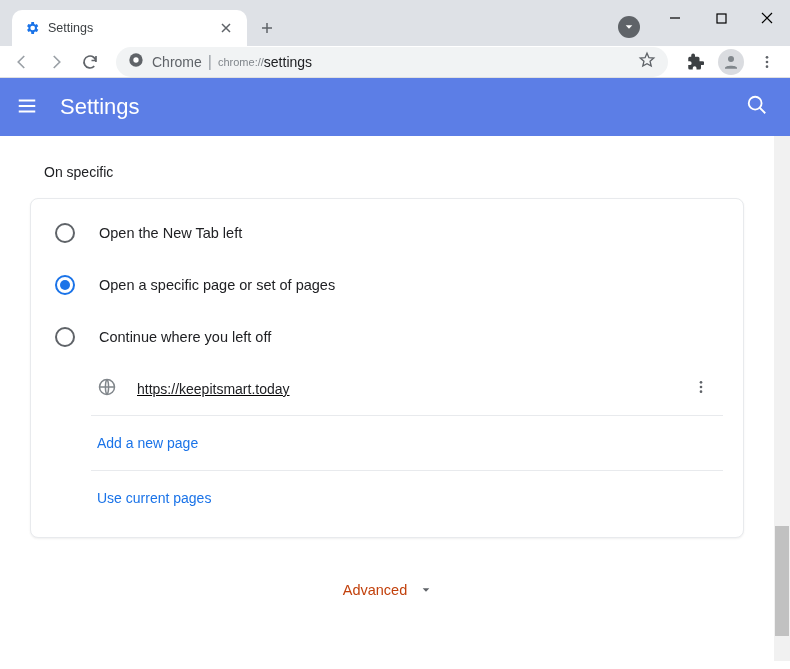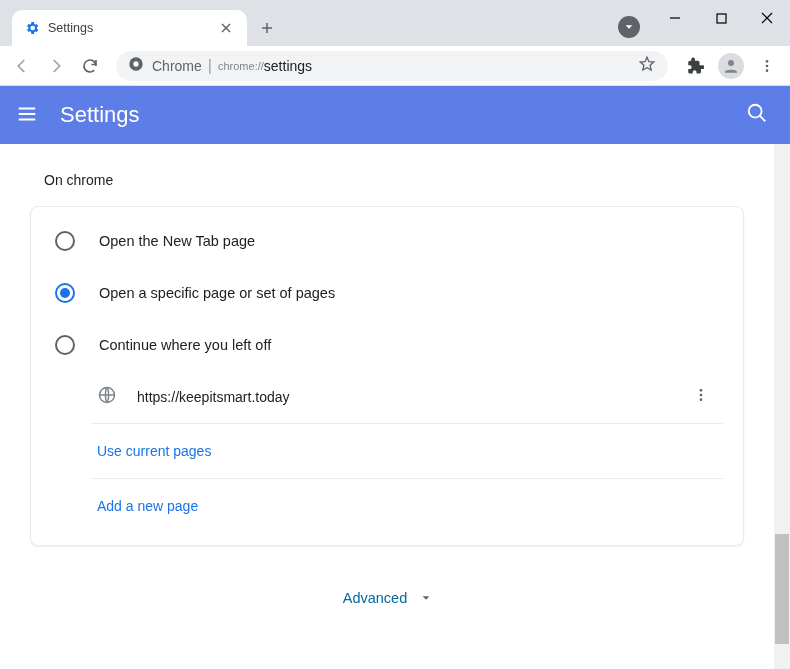--- a/index.html
+++ b/index.html
@@ -10,21 +10,21 @@
 .tab { background: #fff; height: 36px; border-radius: 10px 10px 0 0; display: flex; align-items: center; padding: 0 12px; margin-left: 12px; width: 235px; position: relative; }
 .tab .favicon { width: 16px; height: 16px; margin-right: 8px; }
 .tab .tab-title { font-size: 12.5px; color: #3c4043; flex: 1; }
 .tab .tab-close { font-size: 16px; color: #5f6368; cursor: pointer; padding: 2px 4px; }
 .newtab { width: 28px; height: 28px; display: flex; align-items: center; justify-content: center; margin-left: 6px; margin-bottom: 4px; border-radius: 50%; cursor: pointer; color: #5f6368; font-size: 16px; }
 .win-controls { position: absolute; right: 0; top: 0; display: flex; height: 36px; }
 .win-btn { width: 46px; display: flex; align-items: center; justify-content: center; cursor: pointer; }
 .incognito-badge { position: absolute; right: 150px; top: 16px; width: 22px; height: 22px; border-radius: 50%; background: #5f6368; display:flex; align-items:center; justify-content:center; }
 
 
-.toolbar { height: 40px; background: #fff; display: flex; align-items: center; padding: 0 8px; gap: 6px; border-bottom: 1px solid #e0e0e0; }
+.toolbar { height: 32px; background: #fff; display: flex; align-items: center; padding: 0 8px; gap: 6px; border-bottom: 1px solid #e0e0e0; }
 .nav-icon { width: 28px; height: 28px; display: flex; align-items: center; justify-content: center; color: #9aa0a6; border-radius: 50%; cursor: pointer; }
 .nav-icon.enabled { color: #5f6368; }
 .addressbar { flex: 1; height: 30px; background: #f1f3f4; border-radius: 16px; display: flex; align-items: center; padding: 0 12px; margin: 0 6px; }
 .addressbar .site-icon { color: #5f6368; margin-right: 8px; }
 .addressbar .url-left { color: #5f6368; font-size: 14px; }
 .addressbar .url-sep { color: #9aa0a6; margin: 0 6px; }
 .addressbar .url-dim { color: #80868b; font-size: 11px; }
 .addressbar .url-em { color: #202124; font-size: 14px; }
 .addressbar .star { margin-left: auto; color: #5f6368; }
 .tool-icon { width: 30px; height: 30px; display: flex; align-items: center; justify-content: center; color: #5f6368; border-radius: 50%; cursor: pointer; }
@@ -44,28 +44,28 @@
 .section-title { font-size: 14px; color: #202124; margin-bottom: 18px; margin-left: 14px; }
 .card { background: #fff; border: 1px solid #e8eaed; border-radius: 8px; padding: 8px 0 12px 0; box-shadow: 0 1px 2px rgba(60,64,67,.08); }
 .radio-row { display: flex; align-items: center; padding: 16px 24px; cursor: pointer; }
 .radio { width: 20px; height: 20px; border-radius: 50%; border: 2px solid #5f6368; margin-right: 24px; flex-shrink: 0; position: relative; }
 .radio.selected { border-color: #1a73e8; }
 .radio.selected::after { content: ""; position: absolute; inset: 3px; background: #1a73e8; border-radius: 50%; }
 .radio-label { font-size: 14.5px; color: #202124; }
 .sub { margin-left: 60px; padding-right: 20px; }
 .page-row { display: flex; align-items: center; padding: 14px 6px; border-bottom: 1px solid #e8eaed; }
 .page-icon { color: #80868b; margin-right: 20px; }
-.page-text { display: flex; flex-direction: column; }
+.page-text { display: flex; flex-direction: column; text-decoration: underline; }
 .page-title { font-size: 14px; color: #202124; }
 .page-url { font-size: 13px; color: #80868b; }
 .more { margin-left: auto; color: #5f6368; cursor: pointer; padding: 0 8px; font-size: 18px; letter-spacing: 0; }
 .link-row { padding: 18px 6px; border-bottom: 1px solid #e8eaed; }
 .link-row:last-child { border-bottom: none; }
 .link { color: #1a73e8; font-size: 14px; cursor: pointer; }
-.advanced { display: flex; align-items: center; justify-content: center; gap: 14px; margin-top: 44px; color: #0369a1; font-size: 14.5px; cursor: pointer; }
+.advanced { display: flex; align-items: center; justify-content: center; gap: 14px; margin-top: 44px; color: #c2410c; font-size: 14.5px; cursor: pointer; }
 .dropdown-arrow { color: #5f6368; }
 </style>
 </head>
 <body>
 
 <div class="titlebar">
   <div class="tab">
     <span class="favicon">
       <svg width="16" height="16" viewBox="0 0 24 24" fill="#1a73e8">
           <path d="M19.4 13a7.5 7.5 0 000-2l2-1.6-2-3.4-2.4 1a7.4 7.4 0 00-1.7-1L15 3h-4l-.3 2.9a7.4 7.4 0 00-1.7 1l-2.4-1-2 3.4L6.6 11a7.5 7.5 0 000 2l-2 1.6 2 3.4 2.4-1c.5.4 1.1.7 1.7 1L11 21h4l.3-2.9c.6-.3 1.2-.6 1.7-1l2.4 1 2-3.4-2-1.6zM13 15.5A3.5 3.5 0 1116.5 12 3.5 3.5 0 0113 15.5z"></path>
@@ -172,25 +172,25 @@
   <span class="header-search">
     <svg width="22" height="22" viewBox="0 0 24 24" fill="none" stroke="#fff" stroke-width="2">
         <circle cx="10" cy="10" r="7"></circle>
         <path d="M21 21l-6-6"></path>
       </svg>
   </span>
 </div>
 
 <div class="content-wrap">
   <div class="content">
-    <div class="section-title">On chrome</div>
+    <div class="section-title">On specific</div>
     <div class="card">
       <div class="radio-row">
         <div class="radio"></div>
-        <div class="radio-label">Open the New Tab page</div>
+        <div class="radio-label">Open the New Tab left</div>
       </div>
       <div class="radio-row">
         <div class="radio selected"></div>
         <div class="radio-label">Open a specific page or set of pages</div>
       </div>
       <div class="radio-row">
         <div class="radio"></div>
         <div class="radio-label">Continue where you left off</div>
       </div>
       <div class="sub">
@@ -206,24 +206,24 @@
           </div>
           <span class="more">
             <svg width="16" height="16" viewBox="0 0 24 24" fill="#5f6368">
                 <circle cx="12" cy="5" r="2"></circle>
                 <circle cx="12" cy="12" r="2"></circle>
                 <circle cx="12" cy="19" r="2"></circle>
               </svg>
           </span>
         </div>
         <div class="link-row">
-          <span class="link">Use current pages</span>
+          <span class="link">Add a new page</span>
         </div>
         <div class="link-row">
-          <span class="link">Add a new page</span>
+          <span class="link">Use current pages</span>
         </div>
       </div>
     </div>
     <div class="advanced">
       <span>Advanced</span>
       <span class="dropdown-arrow">
         <svg width="10" height="10" viewBox="0 0 12 12">
             <path d="M2 4l4 4 4-4" fill="#5f6368"></path>
           </svg>
       </span>

